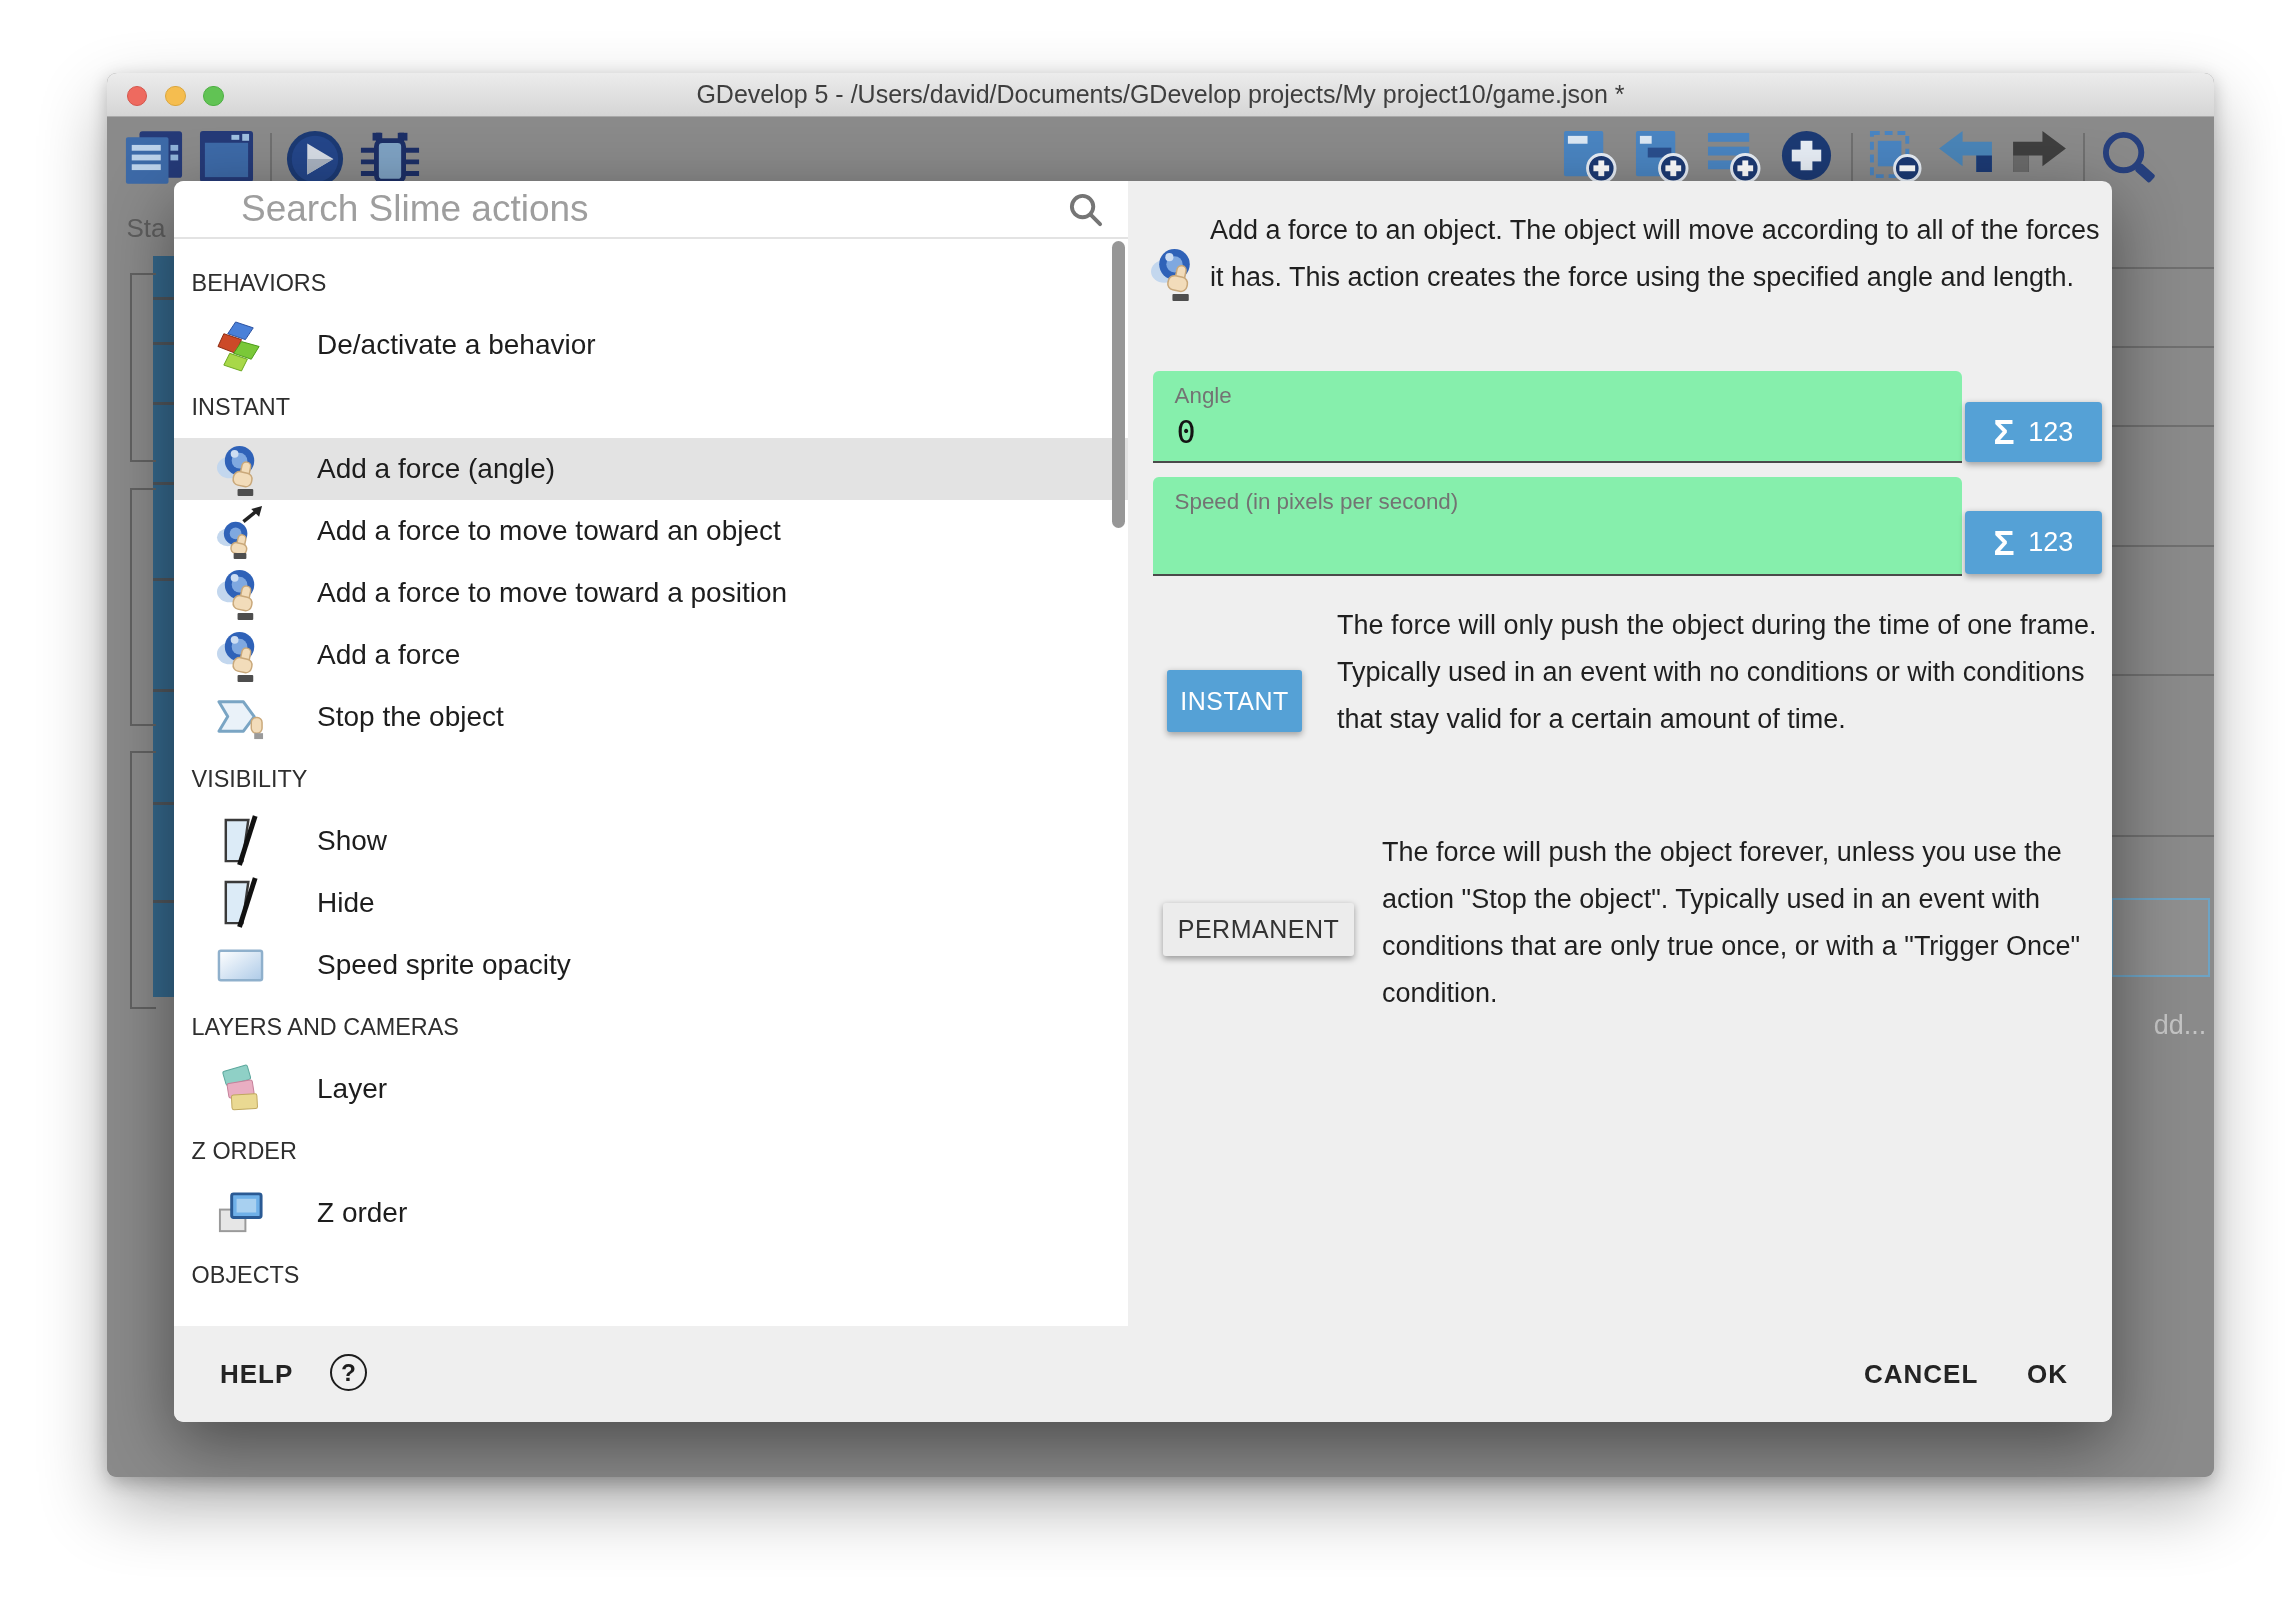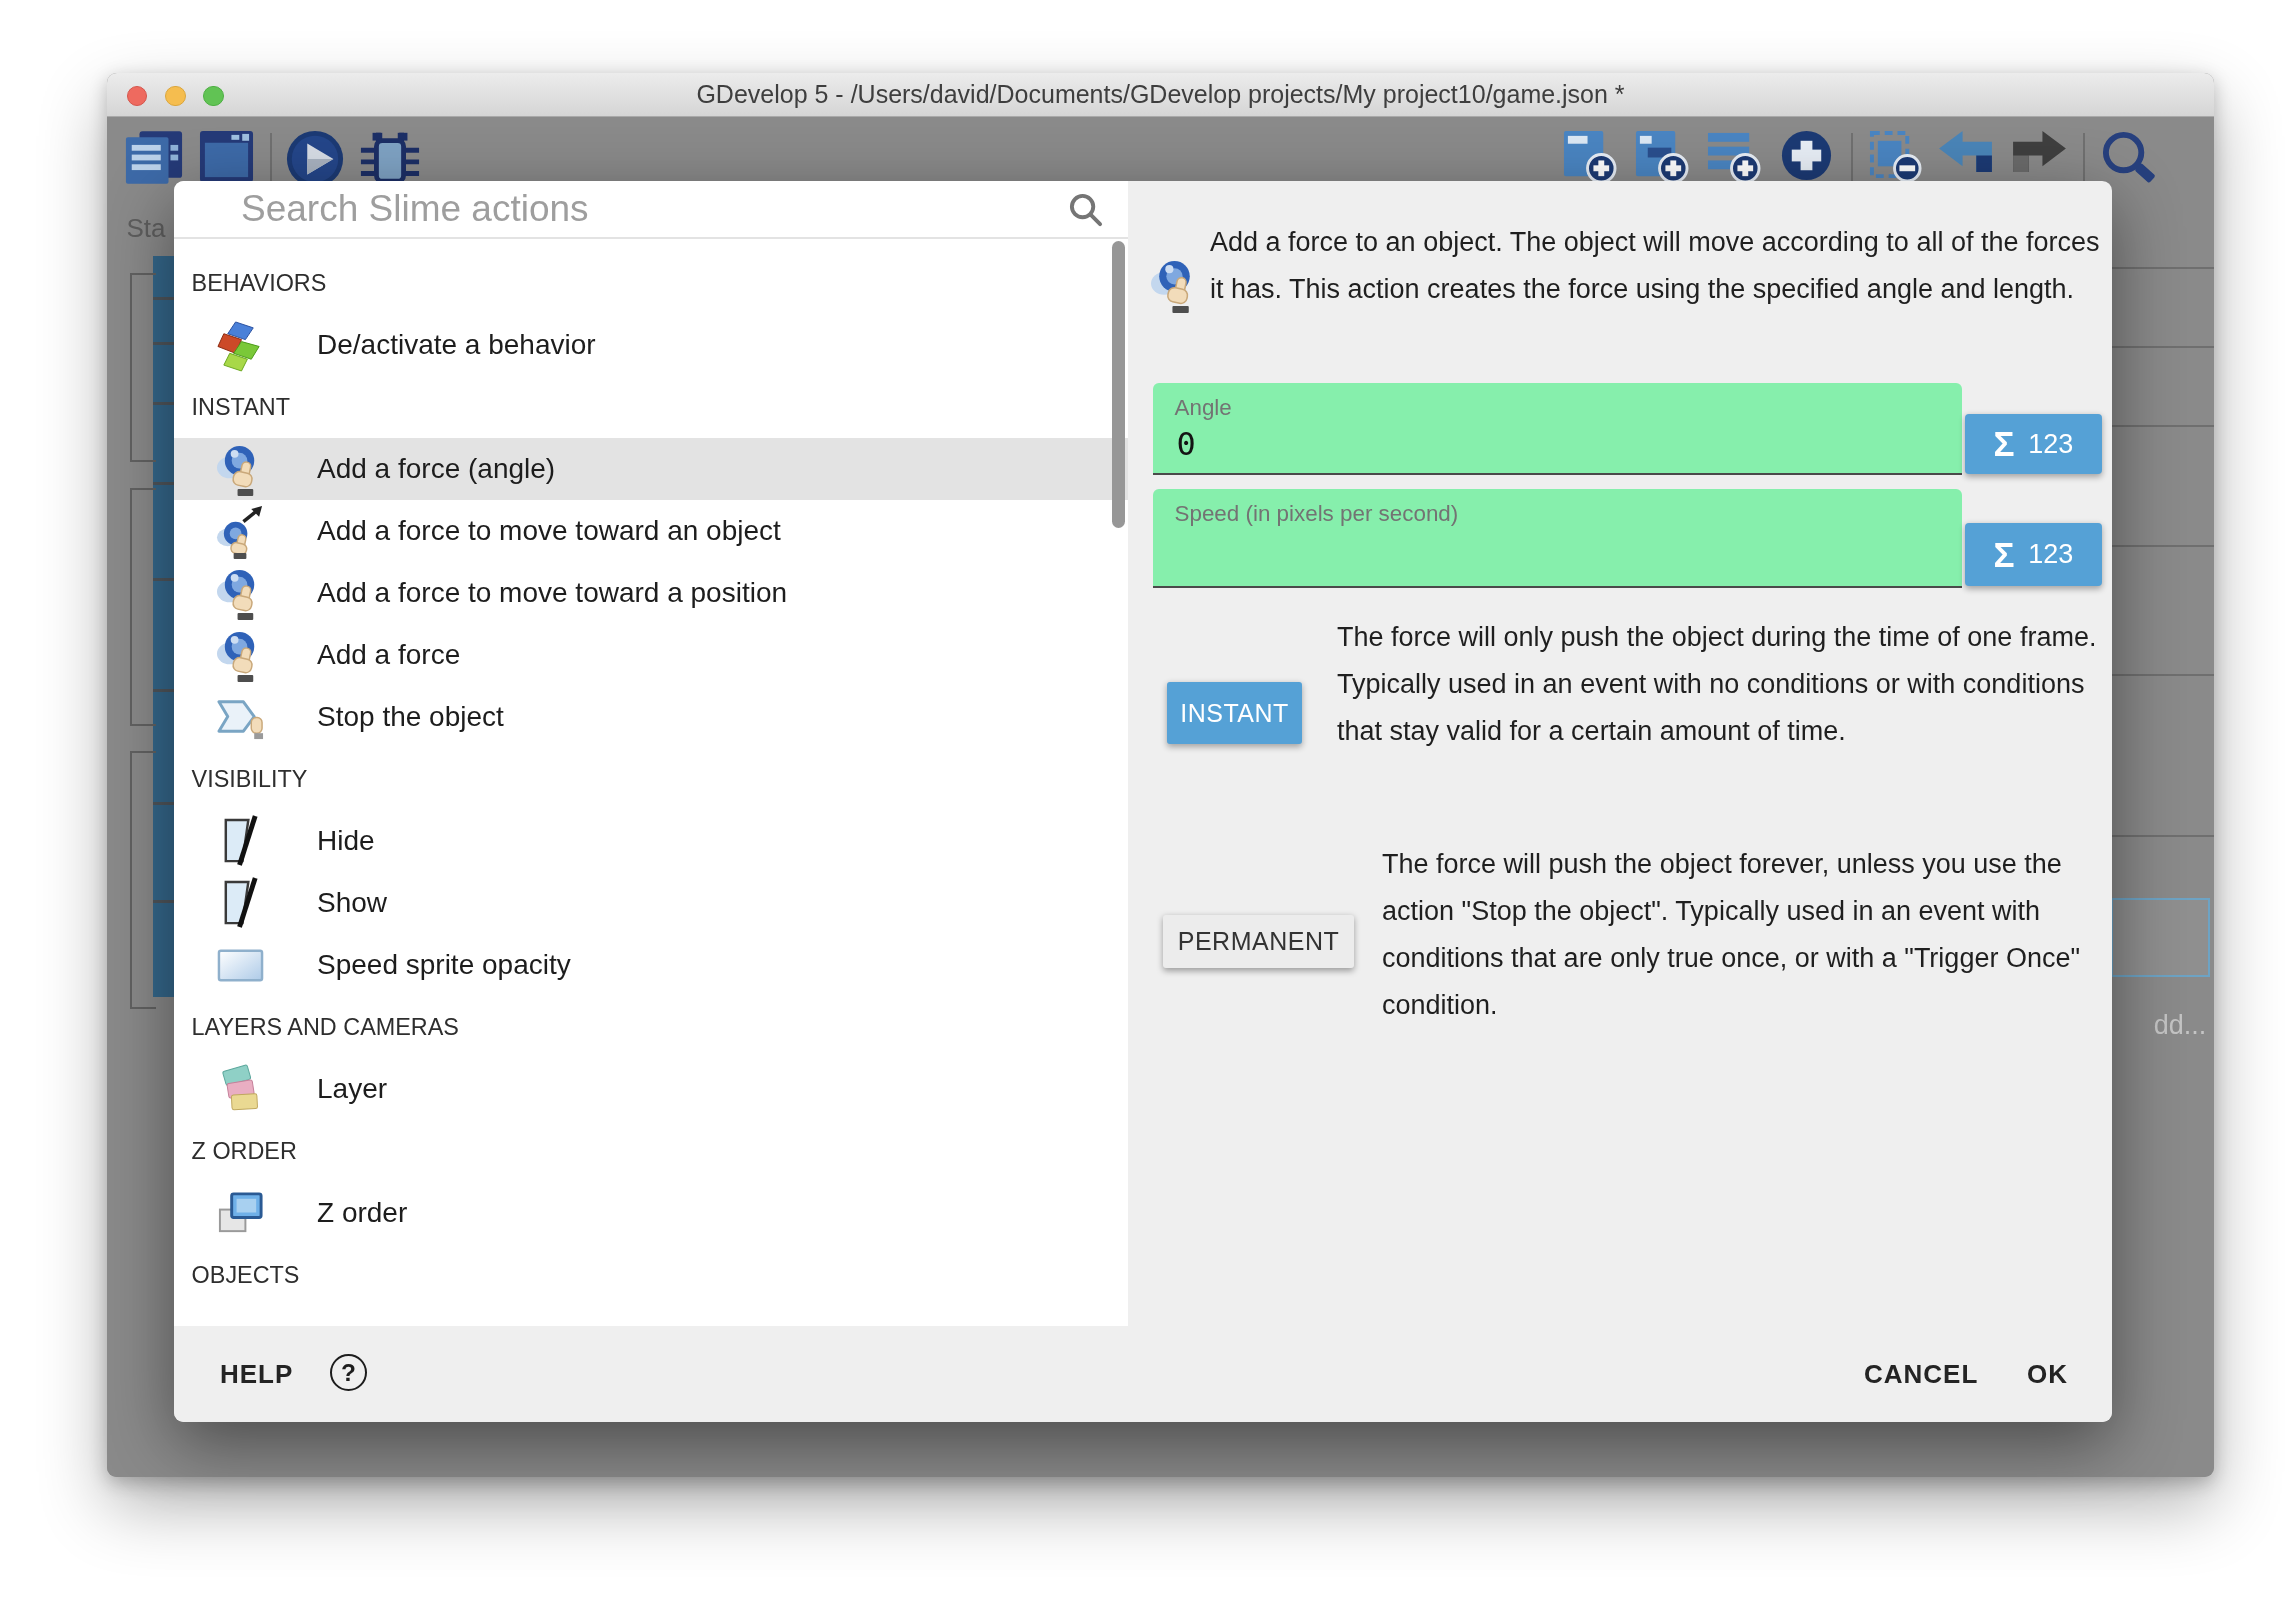--- a/index.html
+++ b/index.html
@@ -58,21 +58,21 @@
   .dlg-search-ic{position:absolute;right:25px;top:10.7px;}
   .list{position:absolute;left:0;top:58px;width:100%;height:1087px;overflow:hidden;padding-top:13px;box-sizing:border-box;}
   .row-header,.row-item{height:62px;display:flex;align-items:center;box-sizing:border-box;}
   .row-header{padding-left:17.6px;font-size:23.4px;color:#2e2e2e;}
   .row-item{padding-left:39px;cursor:pointer;}
   .row-item.selected{background:#e3e3e3;}
   .icon-box{width:55px;height:57px;flex:none;display:flex;align-items:center;justify-content:center;}
   .row-item .label{margin-left:49px;font-size:28px;color:#1d1d1d;white-space:nowrap;}
   .scroll-thumb{position:absolute;left:938px;top:60px;width:12.7px;height:287px;border-radius:6.8px;background:#979797;}
   
-  .right-panel{position:absolute;left:954px;top:16px;width:984px;height:1145px;}
+  .right-panel{position:absolute;left:954px;top:4px;width:984px;height:1145px;}
   .desc-icon{position:absolute;left:21.5px;top:59px;}
   .desc-text{position:absolute;left:82px;top:21.5px;width:892px;font-size:27px;line-height:47px;color:#1f1f1f;}
   .field{position:absolute;left:25px;width:809px;background:#86efac;border-radius:5.9px 5.9px 0 0;border-bottom:2px solid #4a4a4a;box-sizing:border-box;}
   .field-angle{top:186px;height:92px;}
   .field-speed{top:292px;height:99px;}
   .field .flabel{position:absolute;left:21.5px;top:11.7px;font-size:22.4px;color:#737373;}
   .field .fvalue{
     position:absolute;left:21.5px;top:41px;width:751px;border:none;outline:none;background:transparent;
     font-family:"DejaVu Sans Mono",monospace;font-size:32px;color:#141414;
   }
@@ -368,31 +368,31 @@
 
       <div class="row-header">VISIBILITY</div>
 
       <div class="row-item">
         <span class="icon-box">
           <svg width="49" height="55" viewBox="0 0 50 56">
             <polygon points="10,6 33,6 27,48 10,48" fill="#dcebf7" stroke="#3a3a3a" stroke-width="2.5"></polygon>
             <line x1="40" y1="2" x2="24" y2="52" stroke="#111" stroke-width="5"></line>
           </svg>
         </span>
-        <span class="label">Hide</span>
+        <span class="label">Show</span>
       </div>
 
       <div class="row-item">
         <span class="icon-box">
           <svg width="49" height="55" viewBox="0 0 50 56">
             <polygon points="10,6 33,6 27,48 10,48" fill="#dcebf7" stroke="#3a3a3a" stroke-width="2.5"></polygon>
             <line x1="40" y1="2" x2="24" y2="52" stroke="#111" stroke-width="5"></line>
           </svg>
         </span>
-        <span class="label">Show</span>
+        <span class="label">Hide</span>
       </div>
 
       <div class="row-item">
         <span class="icon-box">
           <svg width="49" height="55" viewBox="0 0 50 56">
             <defs>
               <linearGradient id="opg" x1="0" y1="0" x2="1" y2="1">
                 <stop offset="0" stop-color="#ffffff"></stop>
                   <stop offset="1" stop-color="#aecbe8"></stop>
               </linearGradient>

